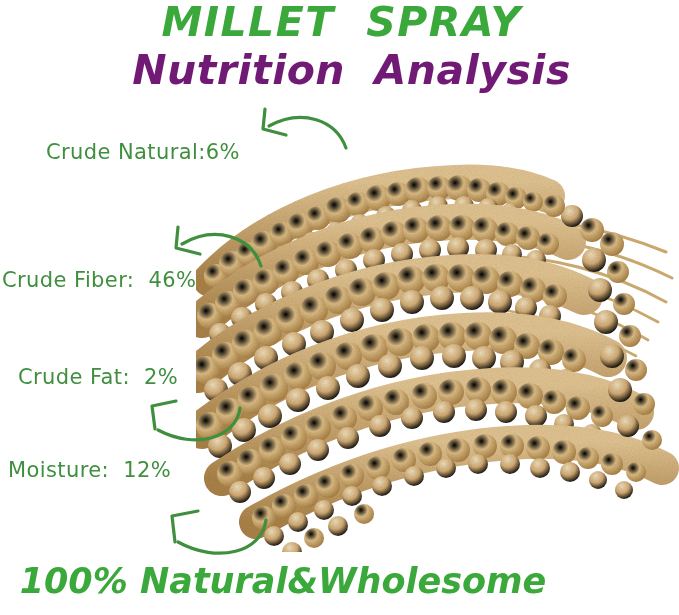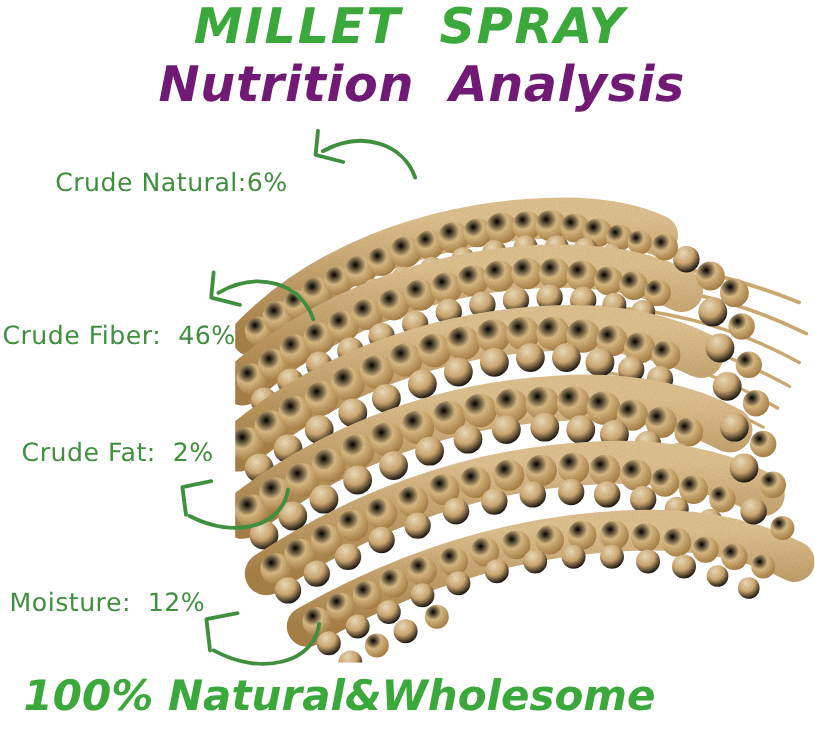--- a/index.html
+++ b/index.html
@@ -392,21 +392,21 @@
       </g>
     </svg>
   </div>
 
   <div class="nutrient-label" style="left:46px; top:140px;">Crude Natural:6%</div>
 
   <div class="nutrient-label" style="left:2px; top:268px;">Crude Fiber:  46%</div>
 
   <div class="nutrient-label" style="left:2px; top:365px;margin-left:16px;">Crude Fat:  2%</div>
 
-  <div class="nutrient-label" style="left:8px; top:490px;">Moisture:  12%</div>
+  <div class="nutrient-label" style="left:8px; top:458px;">Moisture:  12%</div>
 
   <svg class="arrow-svg" style="left:250px; top:104px;" width="110" height="52" viewBox="0 0 110 52">
     <path class="arrow-stroke" d="M96 44 C 86 16, 52 4, 19 22"></path>
     <path class="arrow-stroke" d="M15 5 L 13 25 L 36 31"></path>
   </svg>
 
   <svg class="arrow-svg" style="left:163px; top:222px;" width="110" height="52" viewBox="0 0 110 52">
     <path class="arrow-stroke" d="M98 44 C 88 14, 52 3, 19 22"></path>
     <path class="arrow-stroke" d="M15 5 L 13 26 L 37 32"></path>
   </svg>

